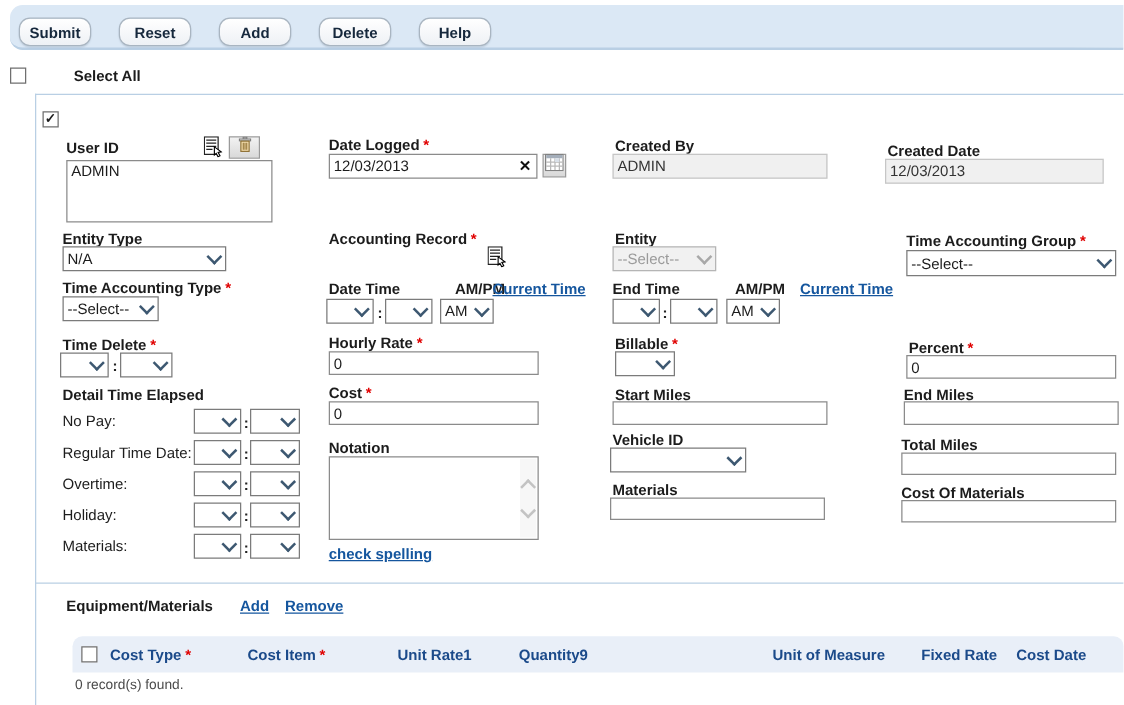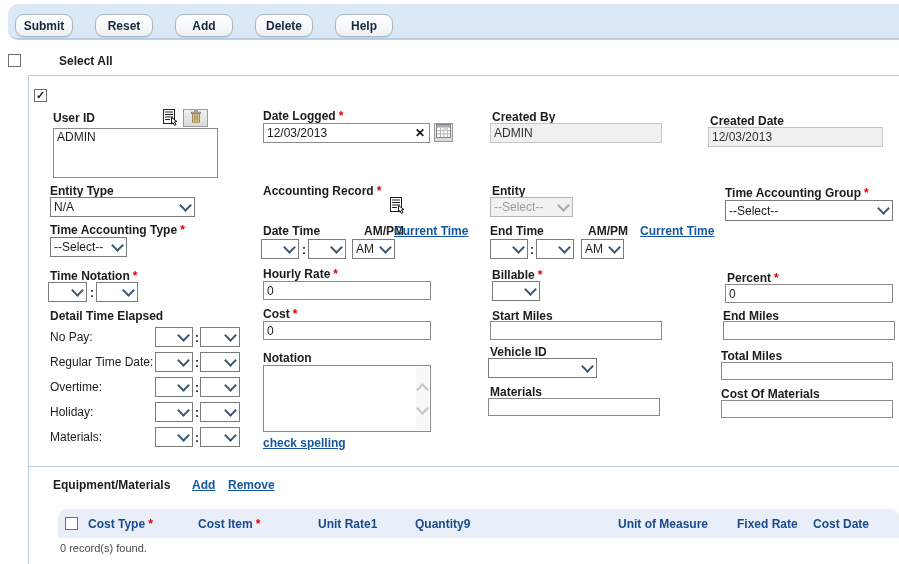--- a/index.html
+++ b/index.html
@@ -123,21 +123,21 @@
     </span>
   </div>
 
   <span class="lbl" style="left:492px;top:110px;">Created By</span>
   <input class="txt ro" style="left: 490px; top: 123px; width: 172px; height: 20px;" readonly="" value="ADMIN">
 
   <span class="lbl" style="left:710px;top:114px;">Created Date</span>
   <input class="txt ro" style="left: 708px; top: 127px; width: 175px; height: 20px;" readonly="" value="12/03/2013">
 
   <span class="lbl" style="left:50px;top:184px;">Entity Type</span>
-  <div class="sel" style="left:50px;top:197px;width:145px;height:20px;">
+  <div class="sel" style="left:50px;top:197px;width:131px;height:20px;">
     <span class="val">N/A</span>
       <span class="chev"></span>
   </div>
 
   <span class="lbl" style="left:263px;top:184px;"><span>Accounting Record</span><span class="req">*</span></span>
   <span class="icon" style="left:390px;top:197px;">
     <svg width="15" height="17" viewBox="0 0 15 17">
         <rect x="0.5" y="0.5" width="11" height="14" fill="#fff" stroke="#222"></rect>
         <line x1="2" y1="3" x2="10" y2="3" stroke="#222"></line>
         <line x1="2" y1="5.5" x2="10" y2="5.5" stroke="#222"></line>
@@ -192,21 +192,21 @@
   <span class="colon" style="left:530px;top:243px;">:</span>
   <div class="sel" style="left:536px;top:239px;width:38px;height:20px;">
       <span class="val"></span>
       <span class="chev"></span>
     </div>
   <div class="sel" style="left:581px;top:239px;width:43px;height:20px;">
       <span class="val">AM</span>
       <span class="chev"></span>
     </div>
 
-  <span class="lbl" style="left:50px;top:269px;"><span>Time Notation</span><span class="req">*</span></span>
+  <span class="lbl" style="left:50px;top:269px;"><span>Time Delete</span><span class="req">*</span></span>
   <div class="sel" style="left:48px;top:282px;width:39px;height:20px;">
       <span class="val"></span>
       <span class="chev"></span>
     </div>
   <span class="colon" style="left:90px;top:286px;">:</span>
   <div class="sel" style="left:96px;top:282px;width:42px;height:20px;">
       <span class="val"></span>
       <span class="chev"></span>
     </div>
 

